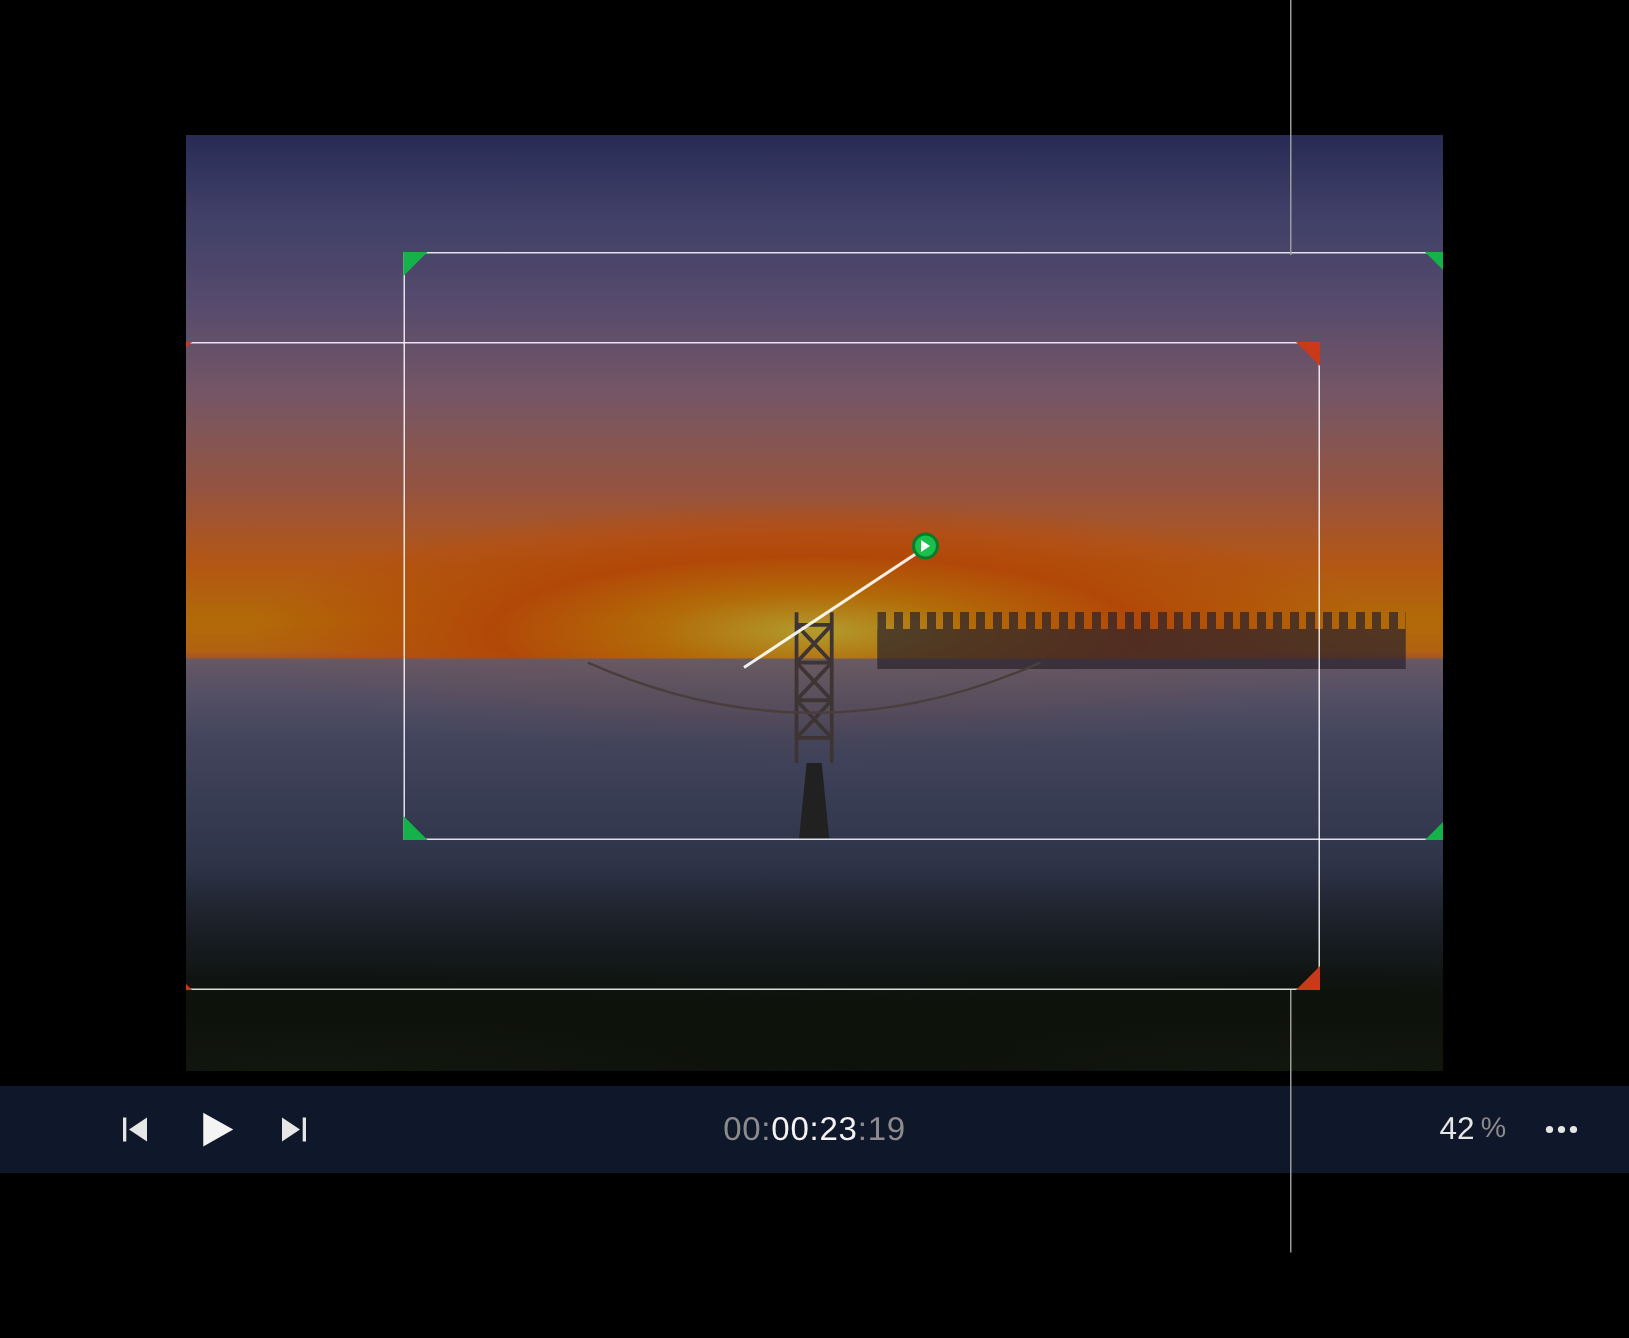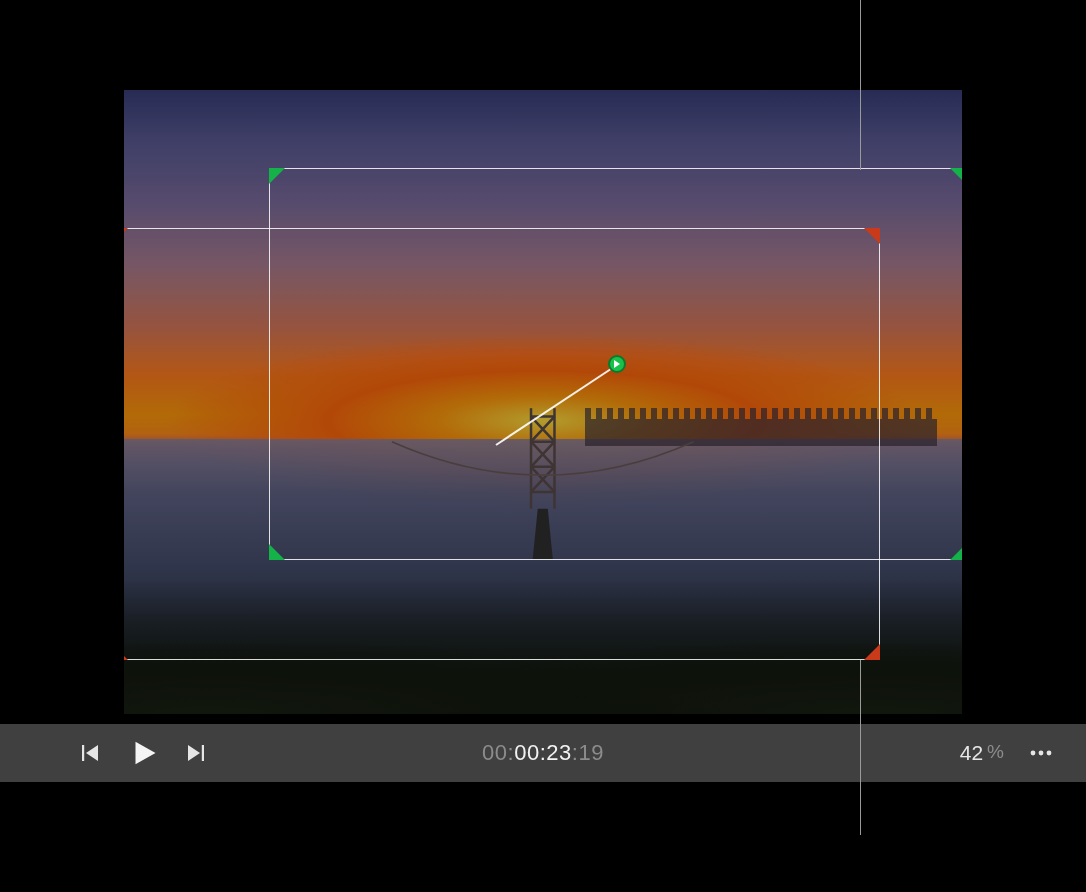--- a/index.html
+++ b/index.html
@@ -128,21 +128,21 @@
     border-top: 4px solid transparent;
     border-bottom: 4px solid transparent;
   }
 
   
   .toolbar {
     position: absolute;
     left: 0; right: 0;
     top: 724px;
     height: 58px;
-    background: #404040;
+    background: #0f172a;
     display: flex;
     align-items: center;
     padding-left: 48px;
   }
   .btn {
     background: none;
     border: none;
     padding: 8px 10px;
     color: #e6e6e6;
     cursor: pointer;
@@ -165,21 +165,21 @@
     font-weight: 400;
   }
   .timecode .tc-dim { color:#8c8c8c; }
   .timecode .tc-bright { color:#f2f2f2; }
   .right-group {
     margin-left: auto;
     display:flex; align-items:center; gap:6px;
     padding-right:22px;
   }
   .zoom-box {
-    display:flex; align-items:flex-start;
+    display:flex; align-items:center;
     gap:4px;
     font-size:21px;
     color:#e6e6e6;
     padding: 3px 8px;
     border-radius:4px;
   }
   .zoom-box .pct { color:#8c8c8c; font-size:19px; }
 
   
   .callout {

